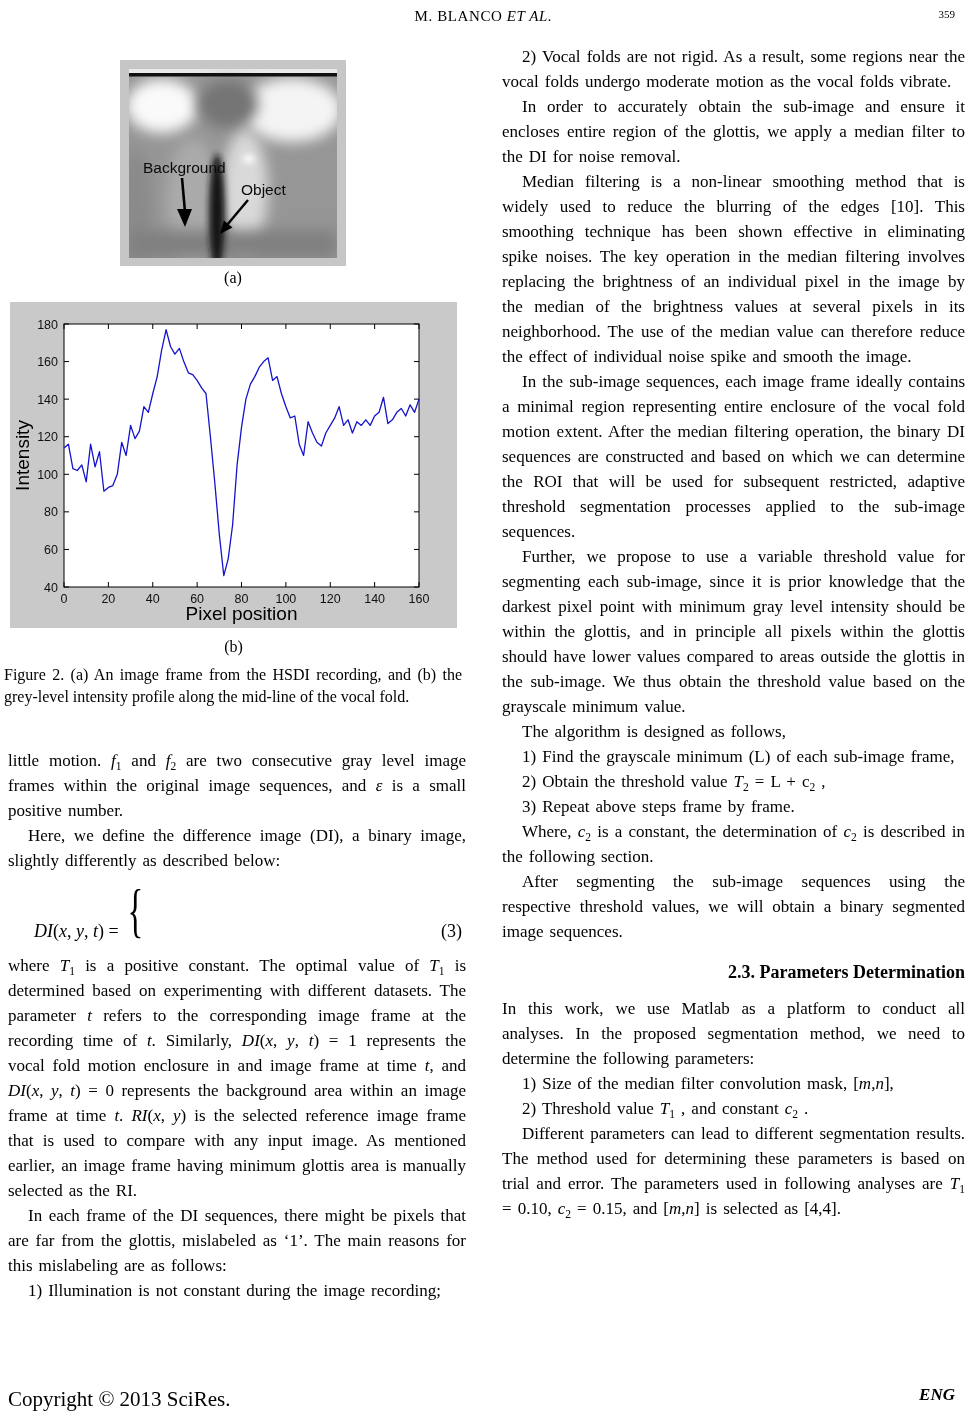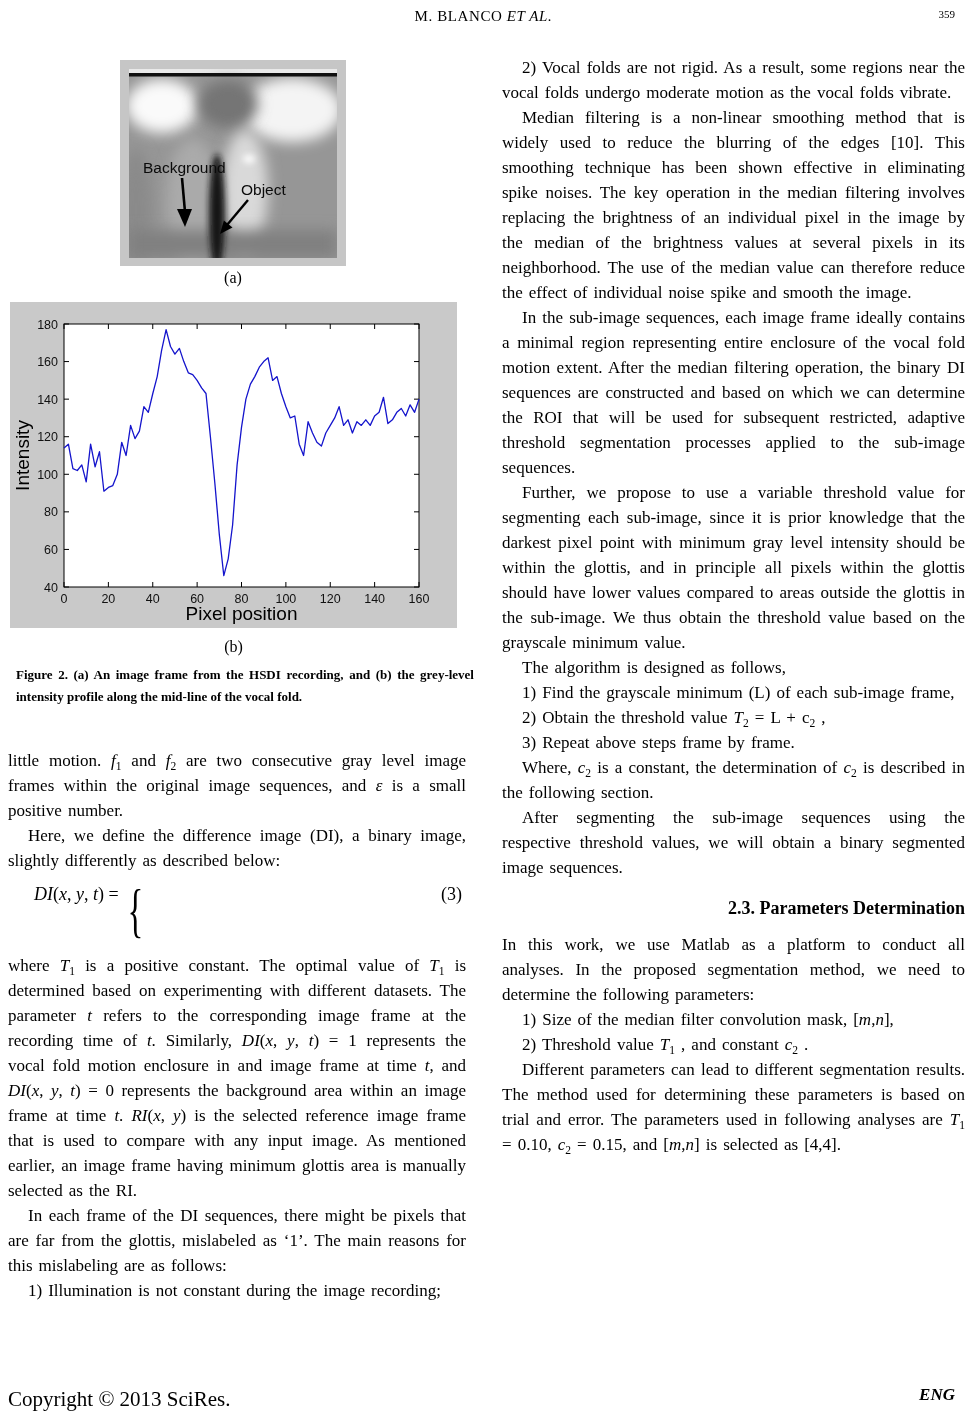--- a/index.html
+++ b/index.html
@@ -5,30 +5,30 @@
   html,body { margin:0; padding:0; }
   body { width:967px; height:1414px; background:#ffffff; color:#000;
          font-family:"Liberation Serif", serif; position:relative; overflow:hidden; }
   .abs { position:absolute; }
   .header-center { top:8px; left:0; width:967px; text-align:center; font-size:15px; letter-spacing:0.6px; }
   .header-right  { top:8px; right:12px; font-size:11px; }
   .fig-a { left:120px; top:60px; width:180px; height:206px; }
   .sub-a { left:120px; top:269px; width:226px; text-align:center; font-size:16px; }
   .fig-b { left:10px;  top:302px; width:447px; height:326px; background:#c9c9c9; }
   .sub-b { left:10px;  top:638px; width:447px; text-align:center; font-size:16px; }
-  .caption { left:16px; top:664px; width:458px; font-weight:bold; font-size:13px;
+  .caption { left:4px; top:664px; width:458px; font-weight:normal; font-size:16px;
              line-height:21.5px; text-align:justify; }
   .col { font-size:17px; line-height:25px; }
   .col-left  { left:8px;   top:748px; width:458px; }
-  .col-right { left:502px; top:55px;  width:463px; }
+  .col-right { left:502px; top:44px;  width:463px; }
   .para { margin:0; text-align:justify; word-spacing:1.8px; }
   .para.indent { text-indent:20px; }
   .heading { margin:16px 0 11px 0; font-size:18px; font-weight:bold; text-align:right; word-spacing:normal; }
   sub { font-size:68%; line-height:0; }
-  .eq { display:flex; align-items:flex-start; margin:9px 0 9px 0; padding-left:26px; font-size:18px; }
+  .eq { display:flex; align-items:flex-end; margin:9px 0 9px 0; padding-left:26px; font-size:18px; }
   .eq-lhs { white-space:nowrap; }
   .eq-brace { font-size:60px; font-weight:300; transform:scaleX(0.55); transform-origin:center;
               margin:0 0 6px 2px; line-height:56px; }
   .eq-cases div { line-height:27px; white-space:nowrap; }
   .eq-num { margin-left:auto; padding-right:4px; }
   .gap { display:inline-block; }
   .footer-left  { left:8px; top:1387px; font-size:21px; }
   .footer-right { right:12px; top:1385px; font-size:17px; font-weight:bold; font-style:italic; }
   svg text { user-select:none; }
 </style>
@@ -148,20 +148,21 @@
       <span class="eq-lhs"><i>DI</i>(<i>x</i>, <i>y</i>, <i>t</i>) = </span>
       <span class="eq-brace">{</span>
       <span class="eq-num">(3)</span>
     </div>
     <p class="para">where <i>T</i><sub>1</sub> is a positive constant. The optimal value of <i>T</i><sub>1</sub> is determined based on experimenting with different datasets. The parameter <i>t</i> refers to the corresponding image frame at the recording time of <i>t</i>. Similarly, <i>DI</i>(<i>x</i>, <i>y</i>, <i>t</i>) = 1 represents the vocal fold motion enclosure in and image frame at time <i>t</i>, and <i>DI</i>(<i>x</i>, <i>y</i>, <i>t</i>) = 0 represents the background area within an image frame at time <i>t</i>. <i>RI</i>(<i>x</i>, <i>y</i>) is the selected reference image frame that is used to compare with any input image. As mentioned earlier, an image frame having minimum glottis area is manually selected as the RI.</p>
     <p class="para indent">In each frame of the DI sequences, there might be pixels that are far from the glottis, mislabeled as ‘1’. The main reasons for this mislabeling are as follows:</p>
     <p class="para indent">1) Illumination is not constant during the image recording;</p>
   </div>
 <div class="abs col col-right" id="col-right">
     <p class="para indent">2) Vocal folds are not rigid. As a result, some regions near the vocal folds undergo moderate motion as the vocal folds vibrate.</p>
+    <p class="para indent">In order to accurately obtain the sub-image and ensure it encloses entire region of the glottis, we apply a median filter to the DI for noise removal.</p>
     <p class="para indent">Median filtering is a non-linear smoothing method that is widely used to reduce the blurring of the edges [10]. This smoothing technique has been shown effective in eliminating spike noises. The key operation in the median filtering involves replacing the brightness of an individual pixel in the image by the median of the brightness values at several pixels in its neighborhood. The use of the median value can therefore reduce the effect of individual noise spike and smooth the image.</p>
     <p class="para indent">In the sub-image sequences, each image frame ideally contains a minimal region representing entire enclosure of the vocal fold motion extent. After the median filtering operation, the binary DI sequences are constructed and based on which we can determine the ROI that will be used for subsequent restricted, adaptive threshold segmentation processes applied to the sub-image sequences.</p>
     <p class="para indent">Further, we propose to use a variable threshold value for segmenting each sub-image, since it is prior knowledge that the darkest pixel point with minimum gray level intensity should be within the glottis, and in principle all pixels within the glottis should have lower values compared to areas outside the glottis in the sub-image. We thus obtain the threshold value based on the grayscale minimum value.</p>
     <p class="para indent">The algorithm is designed as follows,</p>
     <p class="para indent">1) Find the grayscale minimum (L) of each sub-image frame,</p>
     <p class="para indent">2) Obtain the threshold value <i>T</i><sub>2</sub> = L + c<sub>2</sub> ,</p>
     <p class="para indent">3) Repeat above steps frame by frame.</p>
     <p class="para indent">Where, <i>c</i><sub>2</sub> is a constant, the determination of <i>c</i><sub>2</sub> is described in the following section.</p>
     <p class="para indent">After segmenting the sub-image sequences using the respective threshold values, we will obtain a binary segmented image sequences.</p>
     <p class="para heading">2.3. Parameters Determination</p>

